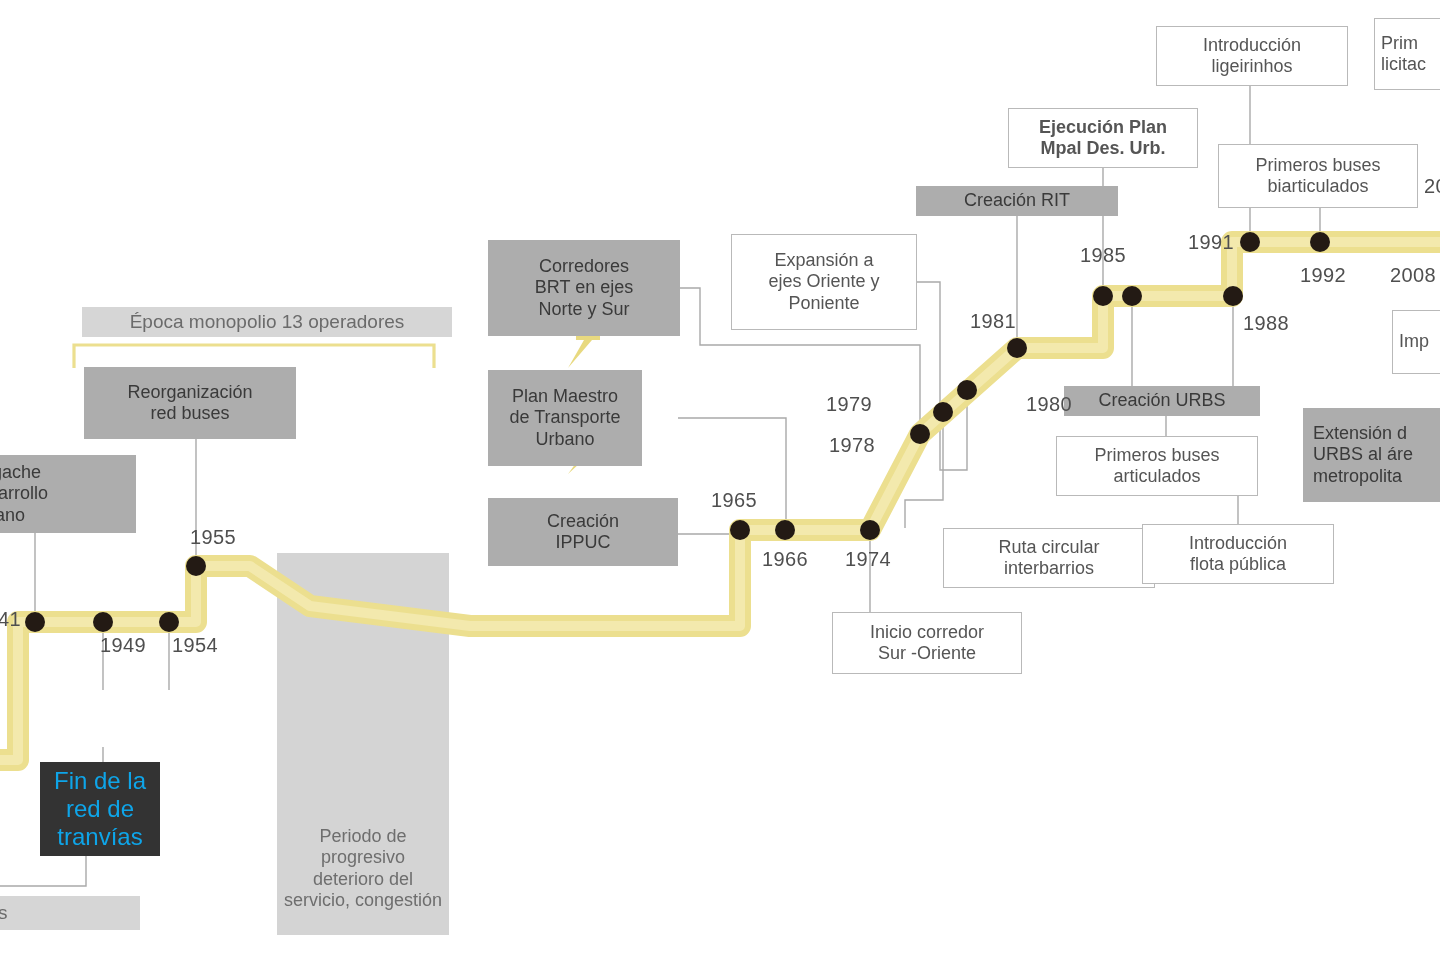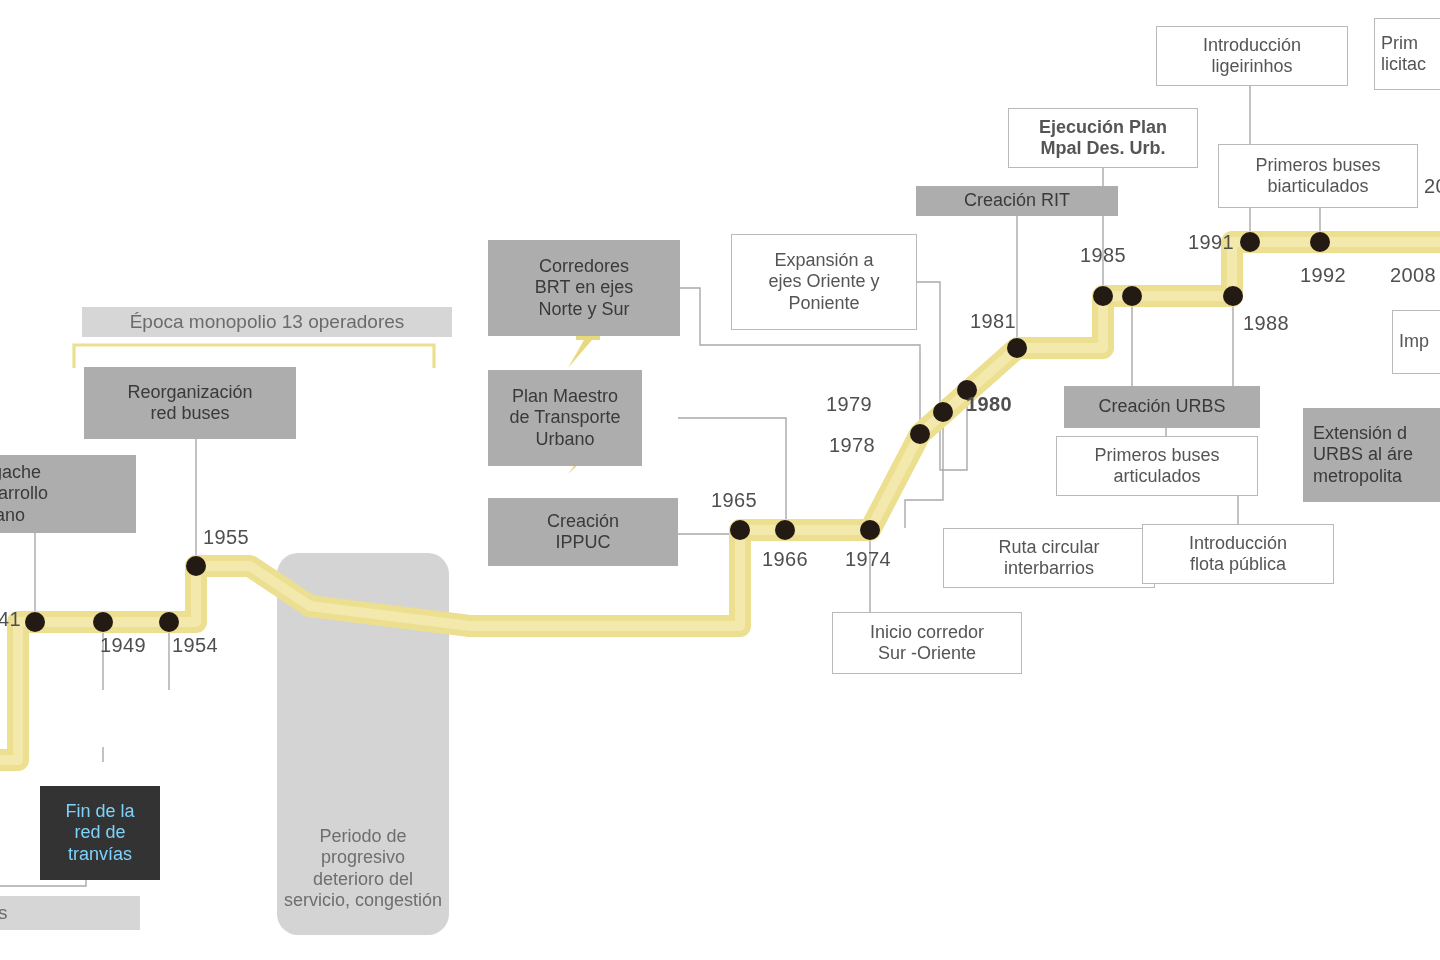--- a/index.html
+++ b/index.html
@@ -10,21 +10,21 @@
   #svg-track{z-index:2}
   #svg-leaders{z-index:1}
 
   .box{position:absolute;box-sizing:border-box;display:flex;align-items:center;
        justify-content:center;text-align:center;line-height:1.18;z-index:5;}
   .box span{display:block;width:100%;padding:0 6px;}
 
   
   .b-grey{background:#adadad;color:#3a3a3a;font-size:18px;}
   
-  .b-dark{background:#333333;color:#7dd3fc;font-size:18px;margin-top:24px;}
+  .b-dark{background:#333333;color:#0ea5e9;font-size:24px;}
   
   .b-white{background:#ffffff;border:1.3px solid #b9b9b9;color:#555555;font-size:18px;}
   
   .b-band{background:#d6d6d6;color:#6b6b6b;font-size:19px;}
   
   .b-col{background:#d4d4d4;color:#6e6e6e;font-size:18px;z-index:1;align-items:flex-end;}
   .b-col span{padding-bottom:24px;}
 
   .yearlbl{position:absolute;color:#4f4f4f;font-size:20px;letter-spacing:.4px;
            white-space:nowrap;z-index:6;}
@@ -112,21 +112,21 @@
     <g fill="#e8d97f">
       <path d="M568,474 L584,452 L576,452 L576,438 L600,438 L600,452 L592,452 Z" transform="translate(0,0)"></path>
       <path d="M568,368 L584,340 L576,340 L576,326 L600,326 L600,340 L592,340 Z"></path>
     </g>
   </svg>
 
   <div class="box b-band" style="left:82px;top:307px;width:370px;height:30px;">
     <span>Época monopolio 13 operadores</span>
   </div>
 
-  <div class="box b-col" style="left:277px;top:553px;width:172px;height:382px;border-radius:21px;">
+  <div class="box b-col" style="left:277px;top:553px;width:172px;height:382px;">
     <span>Periodo de progresivo deterioro del servicio, congestión</span>
   </div>
 
   <div class="box b-band" style="left:-60px;top:896px;width:200px;height:34px;justify-content:flex-end;">
     <span style="text-align:left;padding-left:0;">tranvías</span>
   </div>
 
   <div class="box b-grey" style="left:-42px;top:455px;width:178px;height:78px;">
     <span style="white-space:pre-line;text-align:left;padding-left:8px;">n Agache
 Desarrollo
@@ -180,21 +180,21 @@
 
   <div class="box b-grey" style="left:916px;top:186px;width:202px;height:30px;">
     <span>Creación RIT</span>
   </div>
 
   <div class="box b-white" style="left:1008px;top:108px;width:190px;height:60px;">
     <span style="white-space:pre-line;font-weight:bold;">Ejecución Plan
 Mpal Des. Urb.</span>
   </div>
 
-  <div class="box b-grey" style="left:1064px;top:386px;width:196px;height:42px;">
+  <div class="box b-grey" style="left:1064px;top:386px;width:196px;height:30px;">
     <span>Creación URBS</span>
   </div>
 
   <div class="box b-white" style="left:1056px;top:436px;width:202px;height:60px;">
     <span style="white-space:pre-line;">Primeros buses
 articulados</span>
   </div>
 
   <div class="box b-white" style="left:1142px;top:524px;width:192px;height:60px;">
     <span style="white-space:pre-line;">Introducción
@@ -222,27 +222,27 @@
 
   <div class="box b-grey" style="left:1303px;top:408px;width:168px;height:94px;">
     <span style="white-space:pre-line;text-align:left;padding-left:10px;">Extensión d
 URBS al áre
 metropolita</span>
   </div>
 
   <div class="yearlbl" style="left:-2px;top:608px;"><span>41</span></div>
   <div class="yearlbl" style="left:100px;top:634px;"><span>1949</span></div>
   <div class="yearlbl" style="left:172px;top:634px;"><span>1954</span></div>
-  <div class="yearlbl" style="left:203px;top:526px;"><span>1955</span></div>
+  <div class="yearlbl" style="left:190px;top:526px;"><span>1955</span></div>
   <div class="yearlbl" style="left:711px;top:489px;"><span>1965</span></div>
   <div class="yearlbl" style="left:762px;top:548px;"><span>1966</span></div>
   <div class="yearlbl" style="left:845px;top:548px;"><span>1974</span></div>
   <div class="yearlbl" style="left:829px;top:434px;"><span>1978</span></div>
   <div class="yearlbl" style="left:826px;top:393px;"><span>1979</span></div>
-  <div class="yearlbl" style="left:966px;top:393px;font-weight:bold;"><span>1980</span></div>
+  <div class="yearlbl" style="left:1026px;top:393px;"><span>1980</span></div>
   <div class="yearlbl" style="left:970px;top:310px;"><span>1981</span></div>
   <div class="yearlbl" style="left:1080px;top:244px;"><span>1985</span></div>
   <div class="yearlbl" style="left:1243px;top:312px;"><span>1988</span></div>
   <div class="yearlbl" style="left:1188px;top:231px;"><span>1991</span></div>
   <div class="yearlbl" style="left:1300px;top:264px;"><span>1992</span></div>
   <div class="yearlbl" style="left:1390px;top:264px;"><span>2008</span></div>
   <div class="yearlbl" style="left:1424px;top:175px;"><span>20</span></div>
 
 </div>
 

